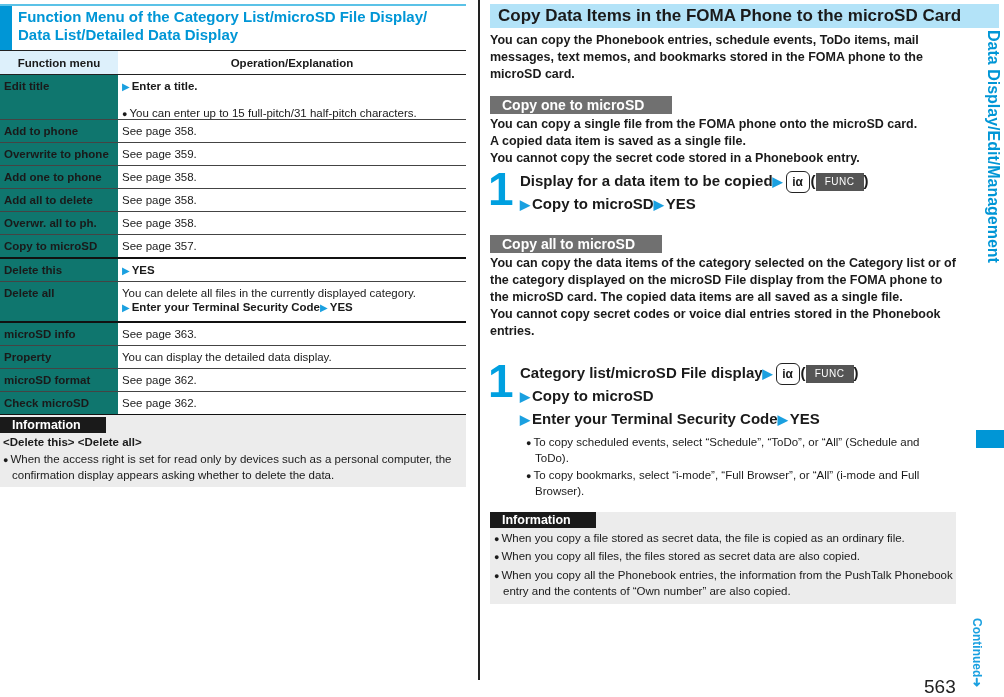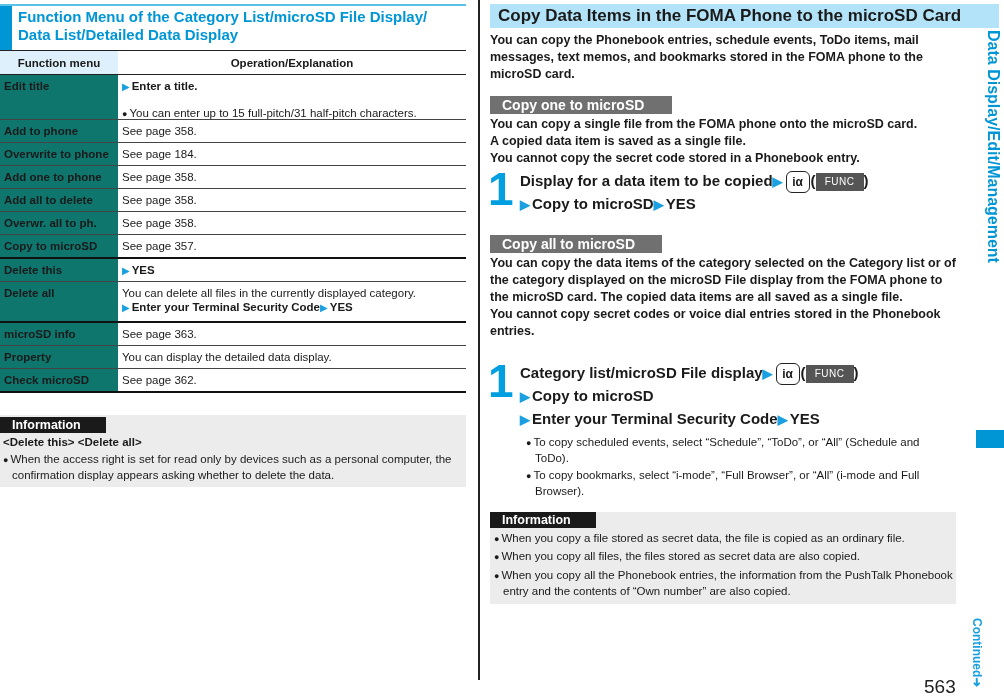--- a/index.html
+++ b/index.html
@@ -130,21 +130,21 @@
       <div><span class="arrow">▶</span><span class="bold">Enter a title.</span></div>
       <div style="margin-top:15px"><span class="bullet">●</span><span>You can enter up to 15 full-pitch/31 half-pitch characters.</span></div>
     </td>
   </tr>
   <tr class="row">
     <td class="c1">Add to phone</td>
     <td class="c2">See page 358.</td>
   </tr>
   <tr class="row">
     <td class="c1">Overwrite to phone</td>
-    <td class="c2">See page 184.</td>
+    <td class="c2">See page 359.</td>
   </tr>
   <tr class="row">
     <td class="c1">Add one to phone</td>
     <td class="c2">See page 358.</td>
   </tr>
   <tr class="row">
     <td class="c1">Add all to delete</td>
     <td class="c2">See page 358.</td>
   </tr>
   <tr class="row">
@@ -167,20 +167,24 @@
     </td>
   </tr>
   <tr class="row">
     <td class="c1">microSD info</td>
     <td class="c2">See page 363.</td>
   </tr>
   <tr class="row">
     <td class="c1">Property</td>
     <td class="c2">You can display the detailed data display.</td>
   </tr>
+  <tr class="row">
+    <td class="c1">microSD format</td>
+    <td class="c2">See page 362.</td>
+  </tr>
   <tr class="row thick">
     <td class="c1">Check microSD</td>
     <td class="c2">See page 362.</td>
   </tr>
 </tbody>
   </table>
 
 <div class="abs info-left">
   <div class="info-tag">Information</div>
   <div class="head">&lt;Delete this&gt; &lt;Delete all&gt;</div>

